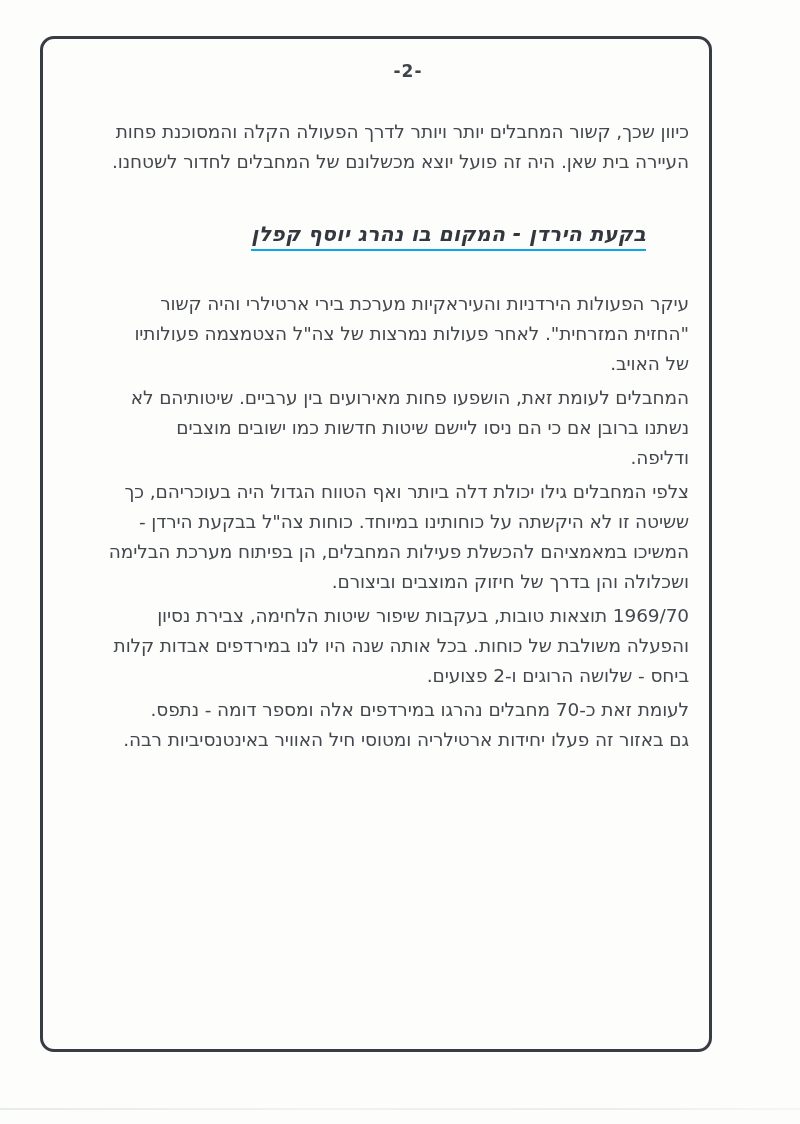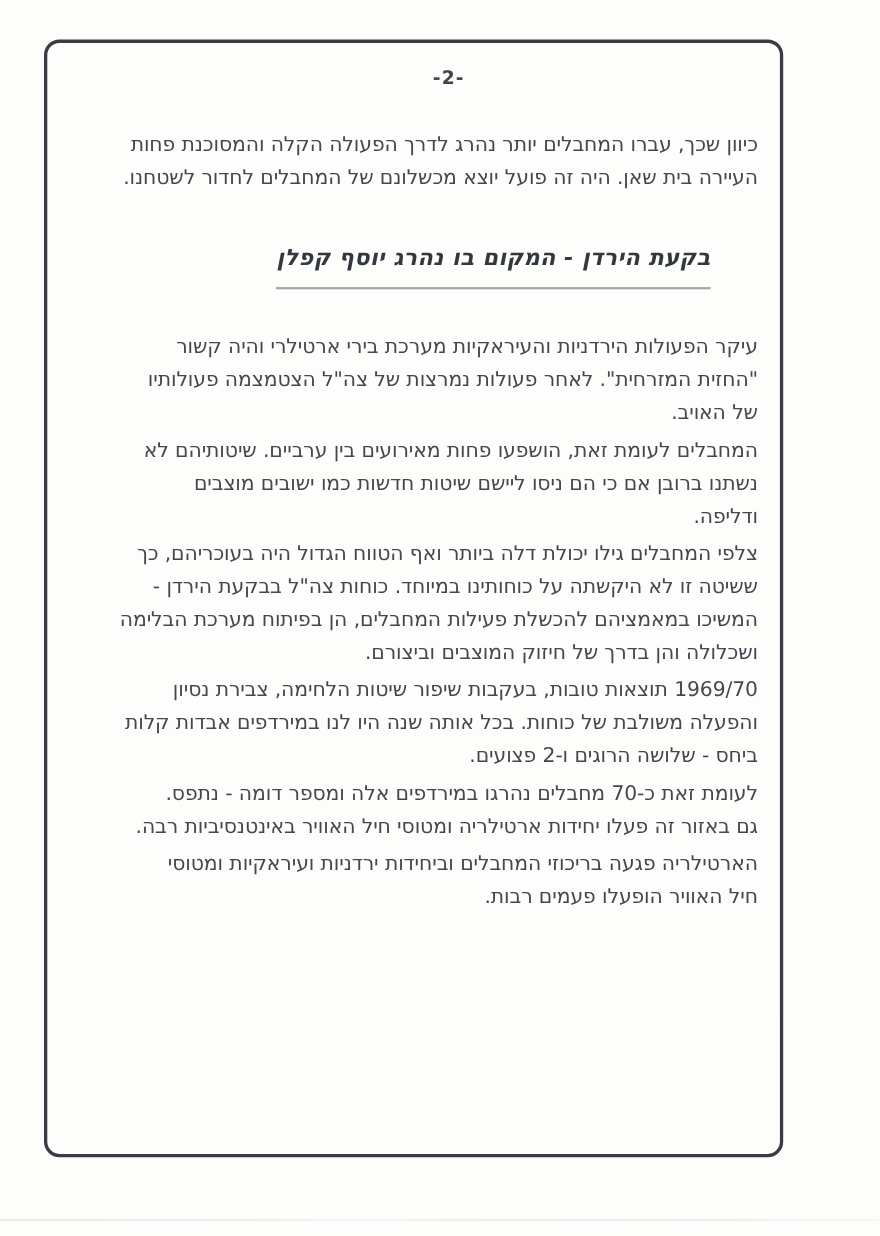--- a/index.html
+++ b/index.html
@@ -63,22 +63,22 @@
     margin: 42px 43px 38px 0;
     text-align: right;
     line-height: 30px;
   }
   .heading {
     display: inline-block;
     font-size: 20.5px;
     font-weight: bold;
     font-style: italic;
     color: #33383e;
-    border-bottom: 2px solid #a3a3a3;
-    padding-bottom: 12px;
+    border-bottom: 2px solid #0ea5e9;
+    padding-bottom: 0;
     letter-spacing: 0.3px;
   }
   .scan-artifact-line {
     position: absolute;
     top: 1108px;
     left: 0;
     width: 100%;
     height: 2px;
     background: linear-gradient(to right, #e2e9e4, #eef2ef 40%, #e6ece7 75%, #f4f6f4);
     opacity: 0.85;
@@ -88,21 +88,21 @@
 <body>
 
 <div class="scan-page">
   <div class="frame">
 
     <div class="page-number">-2-</div>
 
     <div class="doc-body">
 
       <div class="para">
-        <span class="line">כיוון שכך, עברו המחבלים יותר נהרג לדרך הפעולה הקלה  והמסוכנת פחות</span>
+        <span class="line">כיוון שכך, קשור המחבלים יותר ויותר לדרך הפעולה הקלה  והמסוכנת פחות</span>
         <span class="line">העיירה בית שאן. היה זה פועל יוצא מכשלונם של המחבלים לחדור לשטחנו.</span>
       </div>
 
       <div class="heading-row">
         <span class="heading">בקעת הירדן - המקום בו נהרג יוסף קפלן</span>
       </div>
 
       <div class="para">
         <span class="line">עיקר הפעולות הירדניות והעיראקיות מערכת בירי ארטילרי והיה קשור</span>
         <span class="line">"החזית המזרחית". לאחר פעולות נמרצות של צה"ל הצטמצמה פעולותיו</span>
@@ -126,22 +126,18 @@
         <span class="line">1969/70 תוצאות טובות, בעקבות שיפור שיטות הלחימה, צבירת נסיון</span>
         <span class="line">והפעלה משולבת של כוחות. בכל אותה שנה היו לנו במירדפים אבדות קלות</span>
         <span class="line">ביחס - שלושה הרוגים ו-2 פצועים.</span>
       </div>
 
       <div class="para">
         <span class="line">לעומת זאת כ-70 מחבלים נהרגו במירדפים אלה ומספר דומה - נתפס.</span>
         <span class="line">גם באזור זה פעלו יחידות ארטילריה ומטוסי חיל האוויר באינטנסיביות רבה.</span>
       </div>
 
-      <div class="para">
-        <span class="line">הארטילריה פגעה בריכוזי המחבלים וביחידות ירדניות ועיראקיות ומטוסי</span>
-        <span class="line">חיל האוויר הופעלו פעמים רבות.</span>
-      </div>
 
     </div>
   </div>
 
   <div class="scan-artifact-line"></div>
 </div>
 
 </body></html>

